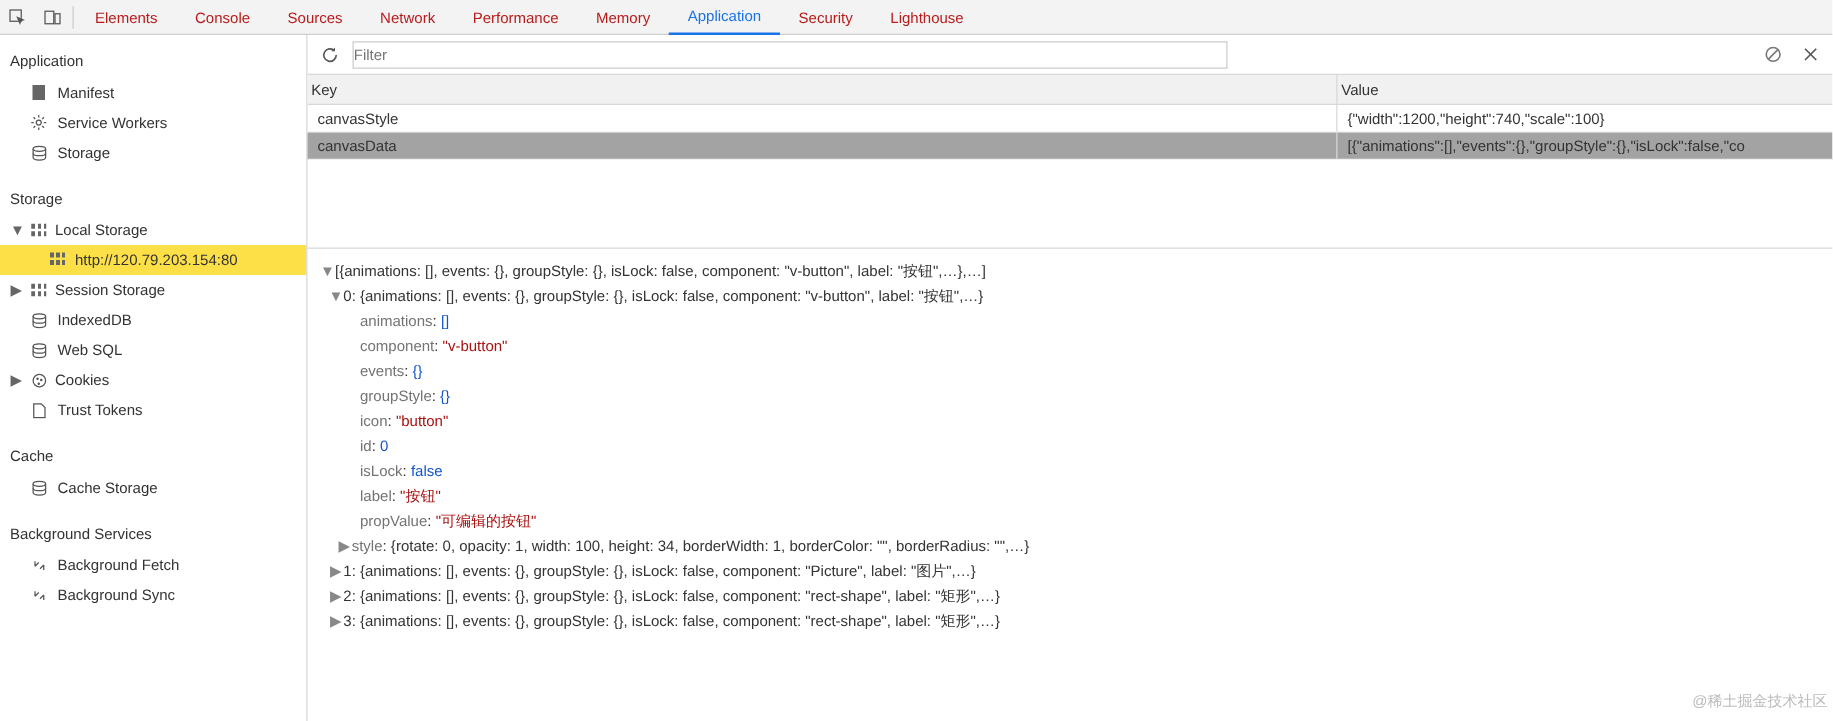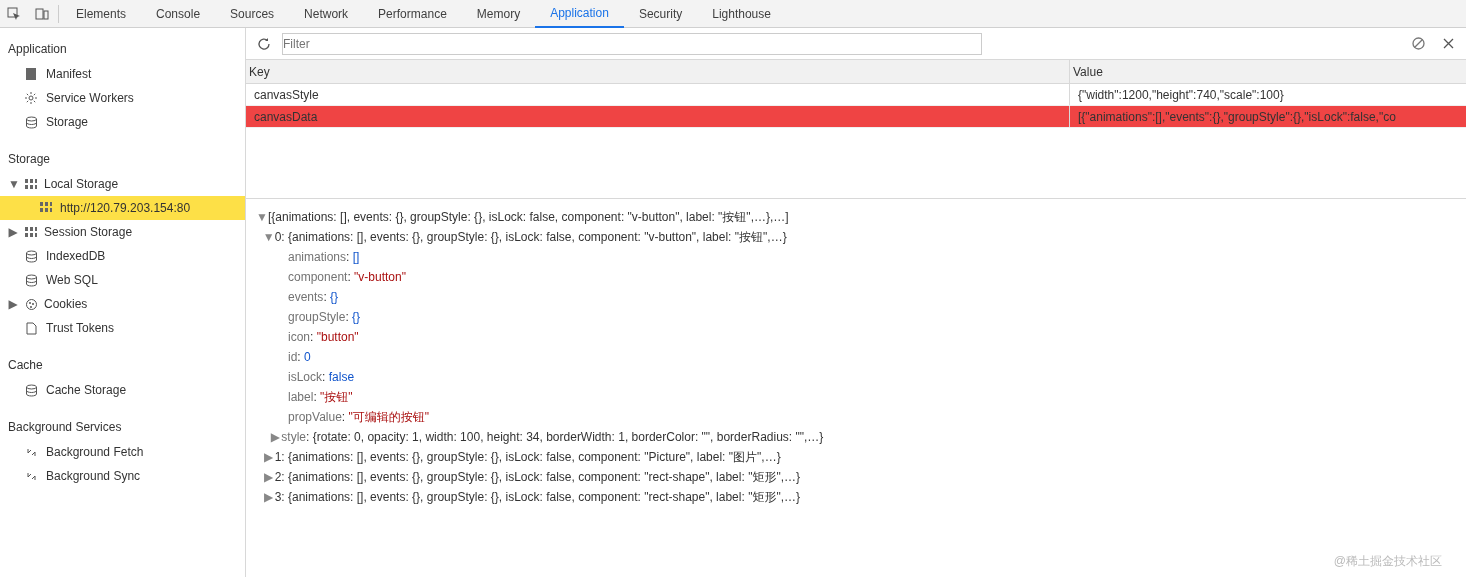--- a/index.html
+++ b/index.html
@@ -1,20 +1,20 @@
 <!DOCTYPE html>
 <html><head>
 <meta charset="utf-8">
 <style>
 *{box-sizing:border-box;margin:0;padding:0;font-family:"Segoe UI",Arial,sans-serif;font-size:12px;color:#333}
 body{background:#fff;width:1466px;height:577px;overflow:hidden;display:flex;flex-direction:column}
 .tabs{display:flex;align-items:center;height:28px;border-bottom:1px solid #d0d0d0;background:#f3f3f3}
 .tabs .ico{width:28px;display:flex;justify-content:center;align-items:center;color:#555}
 .tabs .sep{width:1px;height:18px;background:#ccc;margin:0 2px}
-.tabs .tab{padding:0 15px;height:20px;display:flex;align-items:center;color:#404040;cursor:default}
+.tabs .tab{padding:0 15px;height:20px;display:flex;align-items:center;color:#b91c1c;cursor:default}
 .tabs .tab.active{color:#1a73e8;border-bottom:2px solid #1a73e8;height:28px}
 .body{flex:1;display:flex;min-height:0}
 .side{width:246px;border-right:1px solid #d8d8d8;overflow:hidden;padding-top:6px}
 .side .hdr{padding:8px 8px 6px 8px;color:#333}
 .side .item{display:flex;align-items:center;height:24px;padding-left:24px;gap:8px;color:#333}
 .side .item .ic{width:14px;display:flex;justify-content:center;color:#555}
 .side .tree{display:flex;align-items:center;height:24px;padding-left:8px;gap:6px;color:#333}
 .side .tree .tw{width:10px;text-align:center;color:#666}
 .side .tree .ic{width:14px;display:flex;justify-content:center;color:#555}
 .side .sub{display:flex;align-items:center;height:24px;padding-left:40px;gap:8px;background:#fde047}
@@ -22,29 +22,29 @@
 .tool{height:32px;border-bottom:1px solid #d8d8d8;display:flex;align-items:center;padding:0 6px;gap:6px}
 .tool .btn{width:24px;height:24px;display:flex;align-items:center;justify-content:center;color:#555}
 .tool input{flex:0 0 700px;height:22px;border:1px solid #ccc;padding:0 0;font-size:12px;outline:none;background:#fff}
 .tool .gap{flex:1}
 .thead{height:24px;background:#f1f1f1;border-bottom:1px solid #d8d8d8;display:flex}
 .thead div{padding:0 3px;line-height:24px;color:#333}
 .kcol{width:824px;border-right:1px solid #d8d8d8}
 .vcol{flex:1}
 .row{height:22px;display:flex;border-bottom:1px solid #f0f0f0}
 .row div{padding:0 8px;line-height:22px;white-space:nowrap;overflow:hidden}
-.row.sel{background:#ef4444}
+.row.sel{background:#a3a3a3}
 .viewer{flex:1;padding:8px 10px;font-family:Menlo,Consolas,monospace;font-size:13px;line-height:20px;color:#222;overflow:auto;border-top:1px solid #d8d8d8;position:relative}
 .viewer .ln{white-space:pre}
 .tw2{color:#888;display:inline-block;width:12px;text-align:center}
 .pk{color:#737373}
 .pv{color:#a11}
 .pn{color:#15c}
 .pb{color:#15c}
-.watermark{position:absolute;right:24px;bottom:6px;color:#bbb;font-size:12px;font-family:"Segoe UI",Arial,sans-serif}
+.watermark{position:absolute;right:4px;bottom:6px;color:#bbb;font-size:12px;font-family:"Segoe UI",Arial,sans-serif}
 .grid-icon{display:inline-block;width:12px;height:10px}
 .grid-icon span{display:block;width:12px;height:4px;background:linear-gradient(to right,#666 3px,transparent 3px 5px,#666 5px 8px,transparent 8px 10px,#666 10px)}
 .grid-icon span+span{margin-top:2px}
 </style>
 </head>
 <body>
 
 <div class="tabs">
   <div class="ico">
       <svg width="14" height="14" viewBox="0 0 14 14">

